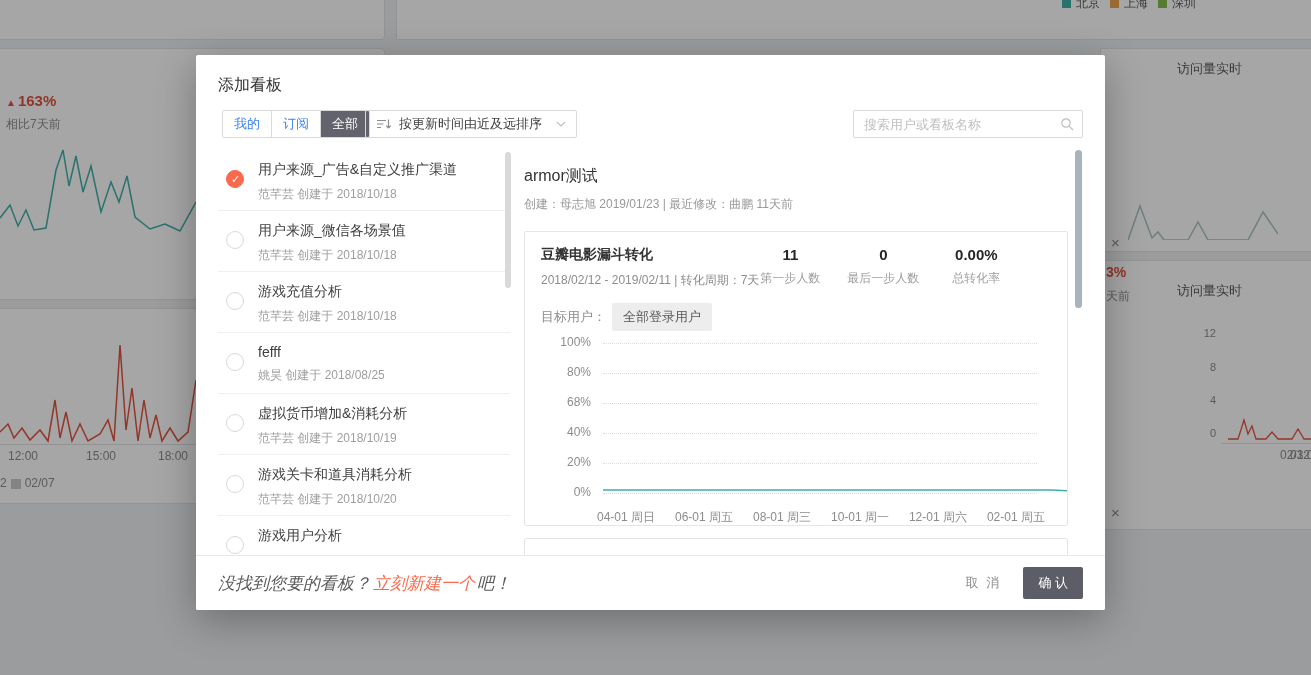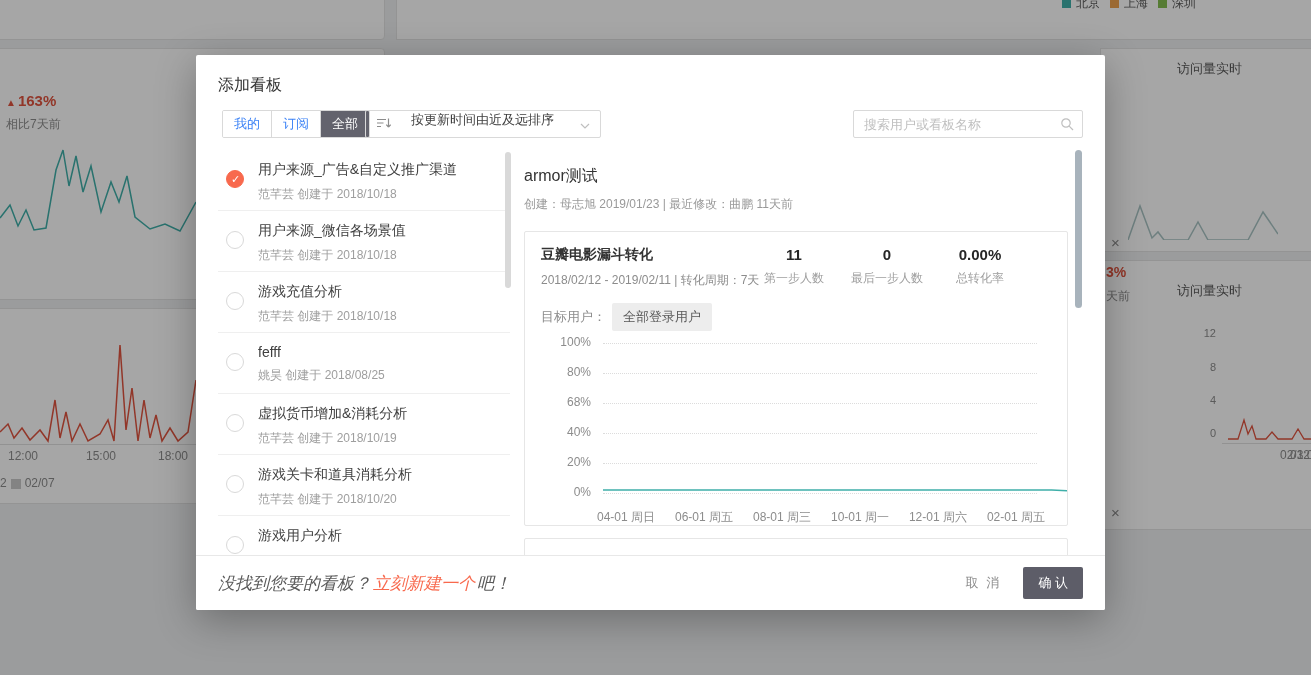--- a/index.html
+++ b/index.html
@@ -24,41 +24,41 @@
   
   .modal{position:absolute;left:196px;top:55px;width:909px;height:555px;background:#fff;border-radius:2px;
          box-shadow:0 10px 40px rgba(0,0,0,0.30);}
   .modal-title{position:absolute;top:20px;left:22px;font-size:16px;color:#333;font-weight:500;}
   .controls{position:absolute;top:55px;left:22px;right:22px;height:28px;}
   .tabs{position:absolute;left:4px;top:0;display:flex;border:1px solid #d9d9d9;border-radius:2px;overflow:hidden;height:28px;box-sizing:border-box;}
   .tab{padding:0 11px;line-height:26px;font-size:13px;color:#3b82f6;background:#fff;border-right:1px solid #d9d9d9;cursor:pointer;}
   .tab:last-child{border-right:none;}
   .tab.active{background:#63636d;color:#fff;}
   .sort{position:absolute;left:147px;top:0;height:28px;border:1px solid #d9d9d9;border-radius:2px;display:flex;
-        align-items:flex-end;padding:8px 10px;gap:20px;font-size:13px;color:#404040;box-sizing:border-box;cursor:pointer;}
+        align-items:center;padding:0 10px;gap:8px;font-size:13px;color:#404040;box-sizing:border-box;cursor:pointer;}
   .search{position:absolute;right:0;top:0;width:230px;height:28px;border:1px solid #d9d9d9;border-radius:2px;box-sizing:border-box;}
   .search input{border:none;outline:none;width:100%;height:100%;box-sizing:border-box;padding:0 28px 0 10px;font-size:13px;color:#404040;background:transparent;font-family:inherit;}
   .search input::placeholder{color:#bfbfbf;}
   .search-icon{position:absolute;right:7px;top:6px;}
   
   .mbody{position:absolute;top:95px;left:0;right:0;height:405px;overflow:hidden;}
   .dlist{position:absolute;left:22px;top:0;width:292px;}
   .ditem{position:relative;height:61px;box-sizing:border-box;padding:11px 0 16px 40px;border-bottom:1px solid #efefef;cursor:pointer;}
   .radio{position:absolute;left:8px;top:20px;width:18px;height:18px;border:1px solid #d9d9d9;border-radius:50%;background:#fff;box-sizing:border-box;}
   .radio.checked{background:#f8694d;border-color:#f8694d;}
   .radio.checked::after{content:"✓";color:#fff;font-size:11px;position:absolute;left:4px;top:2px;}
   .ditem-title{font-size:14px;color:#404040;}
   .ditem-meta{font-size:12px;color:#9e9e9e;margin-top:7px;}
   .list-scrollbar{position:absolute;left:309px;top:2px;width:6px;height:136px;background:#d9d9d9;border-radius:3px;}
   .preview-scrollbar{position:absolute;left:879px;top:0;width:7px;height:158px;background:#a8b3bc;border-radius:3.5px;}
   .preview{position:absolute;left:328px;top:0;width:544px;}
   .pv-title{font-size:16px;color:#333;font-weight:500;margin-top:16px;}
   .pv-meta{font-size:12px;color:#999;margin-top:9px;}
   .fcard{position:relative;margin-top:18px;height:295px;box-sizing:border-box;border:1px solid #e6e6e6;border-radius:2px;padding:14px 16px;overflow:hidden;}
-  .fhead{display:flex;justify-content:space-between;align-items:flex-start;}
+  .fhead{display:flex;align-items:flex-start;}
   .ftitle{font-size:14px;font-weight:bold;color:#333;}
   .fsub{font-size:12px;color:#8c8c8c;margin-top:8px;}
   .fstats{display:flex;gap:26px;margin-right:40px;}
   .stat{text-align:center;min-width:62px;}
   .stat-val{font-size:15px;font-weight:bold;color:#262626;}
   .stat-lab{font-size:12px;color:#9e9e9e;margin-top:7px;}
   .ftarget{margin-top:14px;display:flex;align-items:center;font-size:13px;color:#8c8c8c;}
   .ttag{background:#ededed;color:#595959;padding:5px 11px;border-radius:2px;margin-left:6px;font-size:13px;}
   .fchart{position:relative;height:185px;margin-top:2px;}
   .plot{position:absolute;left:62px;right:14px;top:10px;height:150px;}

